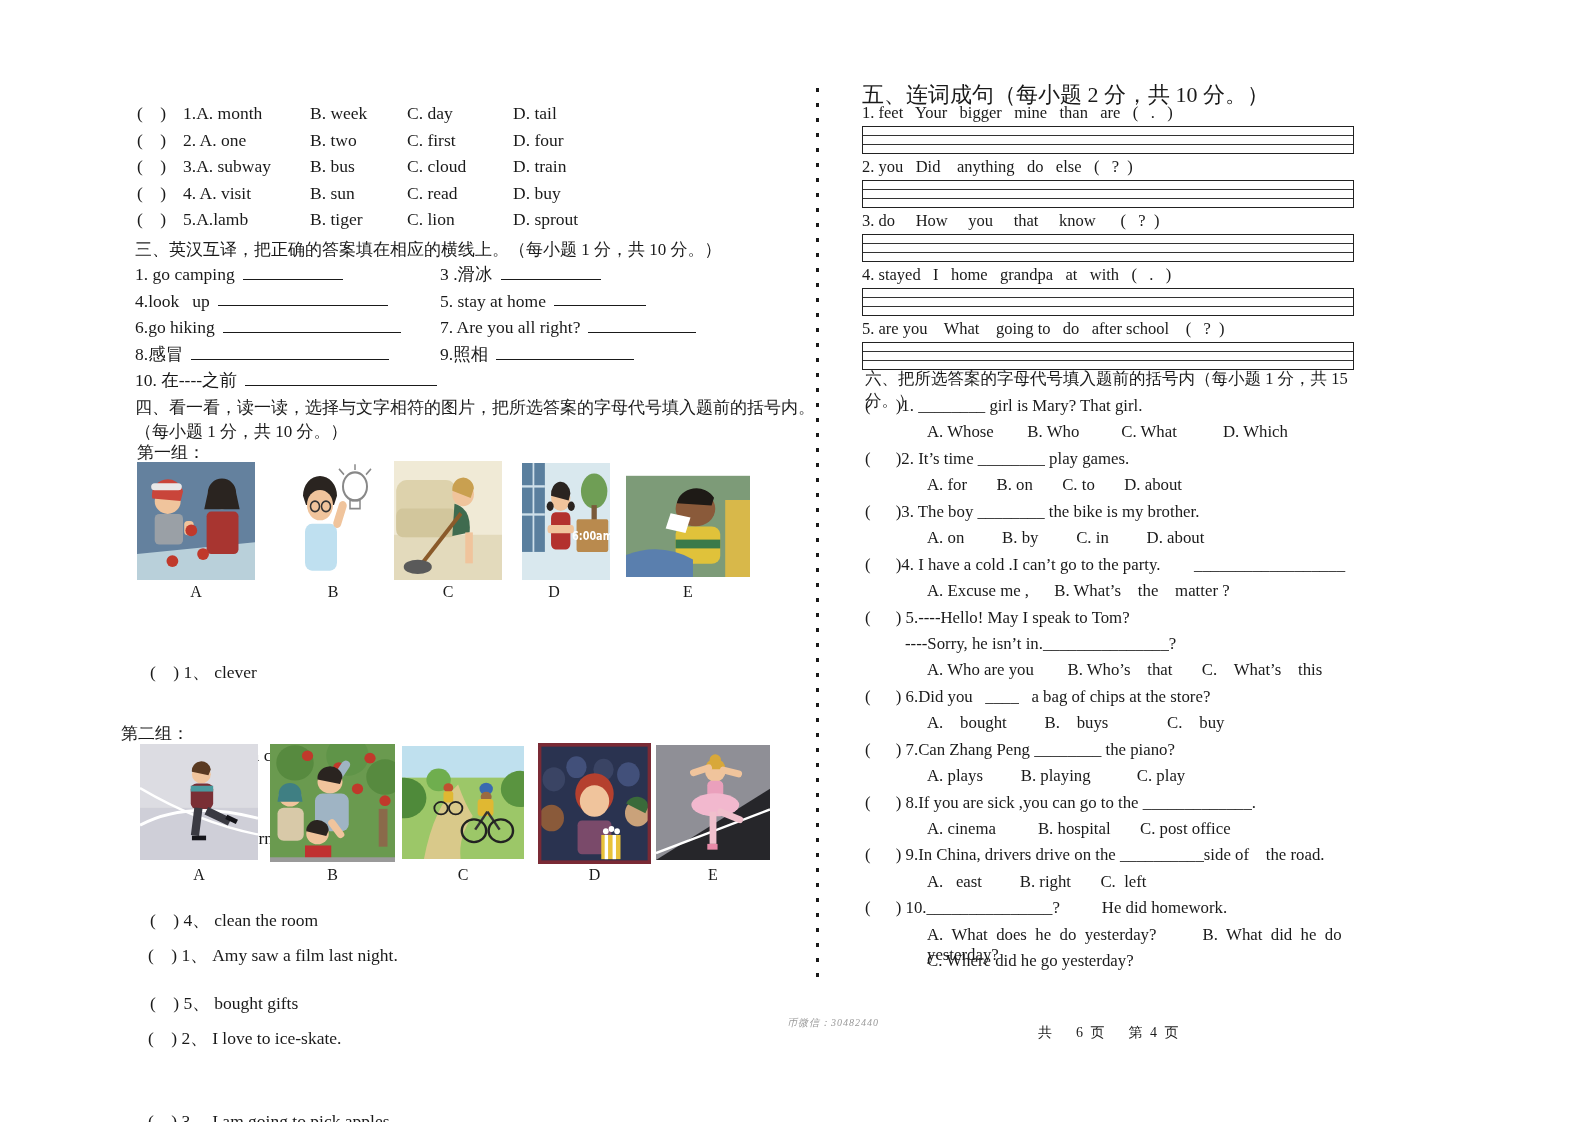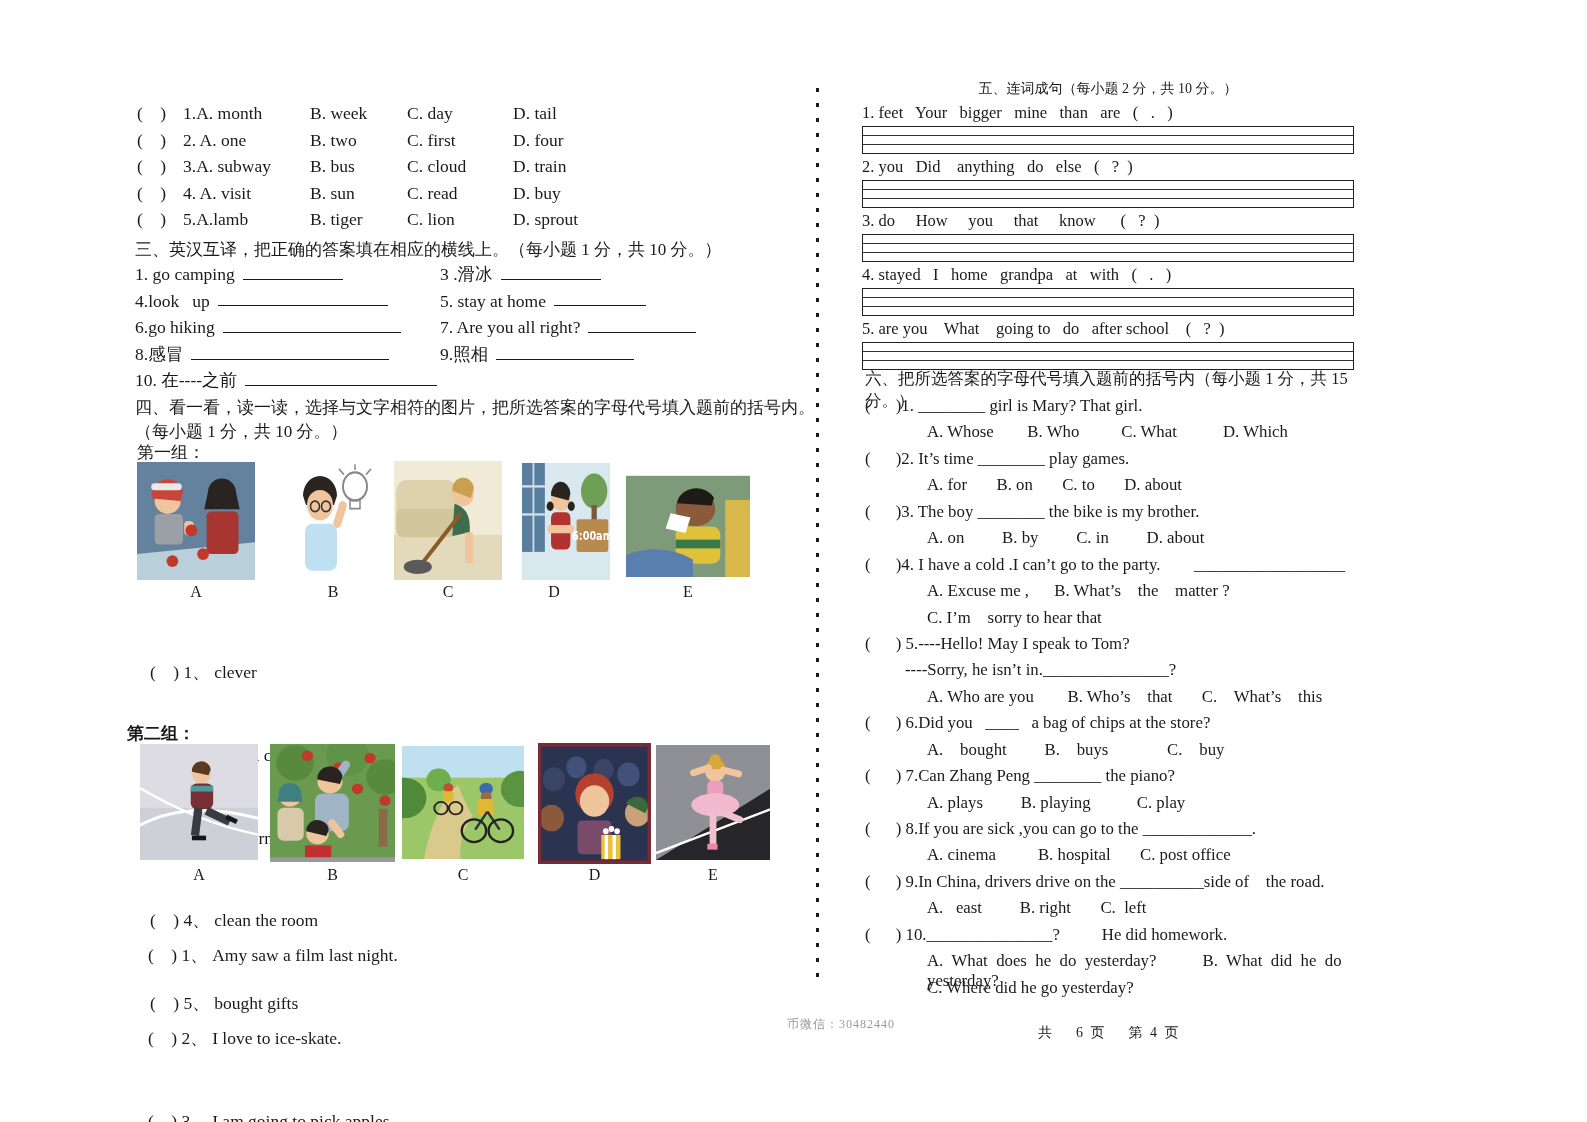--- a/index.html
+++ b/index.html
@@ -21,32 +21,32 @@
   
   .s4t{font-size:17px;}
   .grp{font-size:17px;}
   .pic{position:absolute;overflow:hidden;}
   .pic svg{display:block;width:100%;height:100%;}
   .letter{position:absolute;text-align:center;font-size:16px;}
   .itemlist{position:absolute;font-size:17.5px;white-space:pre-wrap;}
   .itemlist div{height:23.8px;margin-top:17px;}
   
   .s5{left:862px;top:80px;width:492px;}
-  .s5 .t{font-size:14px;height:23px;text-align:center;}
+  .s5 .t{font-size:22px;height:23px;}
   .s5 .q{font-size:16.5px;height:23px;white-space:pre-wrap;}
   .wbox{position:relative;height:26px;border:1.2px solid #222;margin-bottom:3px;}
   .wl{position:absolute;left:0;right:0;border-top:1px solid #333;}
   .wl1{top:8px;} .wl2{top:17px;}
   
   .s6{left:865px;top:368px;width:505px;}
   .s6 .t{font-size:16.5px;height:28px;}
   .s6line{font-size:16.8px;height:26.45px;white-space:pre-wrap;}
   .ind0{padding-left:0;} .ind1{padding-left:62px;} .ind2{padding-left:40px;}
   
-  .wm{left:787px;top:1016px;font-size:12px;color:#999;letter-spacing:1px;}
+  .wm{left:787px;top:1016px;font-size:10px;color:#999;letter-spacing:1px;font-style:italic;}
   .pg{left:1038px;top:1024px;font-size:14px;white-space:pre-wrap;letter-spacing:2px;}
 </style>
 </head>
 <body>
 
 <div class="page">
 
   <div class="divider"></div>
 
   <div class="abs s2">
@@ -195,21 +195,21 @@
   <div class="letter" style="left:626px;top:583px;width:124px;">E</div>
 
   <div class="itemlist" style="left:150px;top:601px;">
     <div>(    ) 1、 clever</div>
     <div>(    ) 2、 have a cold</div>
     <div>(    ) 3、 do morning exercises</div>
     <div>(    ) 4、 clean the room</div>
     <div>(    ) 5、 bought gifts</div>
   </div>
 
-  <div class="abs grp" style="left:127px;top:722px;font-weight:bold;">第二组：</div>
+  <div class="abs grp" style="left:121px;top:722px;">第二组：</div>
 
   <div class="pic" style="left:140px;top:744px;width:118px;height:116px;">
     <svg viewBox="0 0 100 100" preserveAspectRatio="none">
       <rect width="100" height="100" fill="#dcdce2"></rect>
       <rect y="55" width="100" height="45" fill="#cfcfd8"></rect>
       <path d="M0 70 q40 -22 100 -6" stroke="#ffffff" stroke-width="2.5" fill="none"></path>
       <path d="M0 38 q50 30 100 40" stroke="#ffffff" stroke-width="2" fill="none"></path>
       <circle cx="52" cy="26" r="8" fill="#f0c49c"></circle>
       <path d="M44 24 a8 8 0 0 1 16 -2 l-2 5 z" fill="#5a3a22"></path>
       <rect x="43" y="34" width="19" height="22" rx="5" fill="#7a2f35"></rect>
@@ -353,21 +353,20 @@
   <div class="abs s6">
     <div class="t">六、把所选答案的字母代号填入题前的括号内（每小题 1 分，共 15 分。）</div>
     <div class="s6line ind0">(      )1. ________ girl is Mary? That girl.</div>
     <div class="s6line ind1">A. Whose        B. Who          C. What           D. Which</div>
     <div class="s6line ind0">(      )2. It’s time ________ play games.</div>
     <div class="s6line ind1">A. for       B. on       C. to       D. about</div>
     <div class="s6line ind0">(      )3. The boy ________ the bike is my brother.</div>
     <div class="s6line ind1">A. on         B. by         C. in         D. about</div>
     <div class="s6line ind0">(      )4. I have a cold .I can’t go to the party.        __________________</div>
     <div class="s6line ind1">A. Excuse me ,      B. What’s    the    matter ?</div>
-    <div class="s6line ind1">C. I’m    sorry to hear that</div>
     <div class="s6line ind0">(      ) 5.----Hello! May I speak to Tom?</div>
     <div class="s6line ind2">----Sorry, he isn’t in._______________?</div>
     <div class="s6line ind1">A. Who are you        B. Who’s    that       C.    What’s    this</div>
     <div class="s6line ind0">(      ) 6.Did you   ____   a bag of chips at the store?</div>
     <div class="s6line ind1">A.    bought         B.    buys              C.    buy</div>
     <div class="s6line ind0">(      ) 7.Can Zhang Peng ________ the piano?</div>
     <div class="s6line ind1">A. plays         B. playing           C. play</div>
     <div class="s6line ind0">(      ) 8.If you are sick ,you can go to the _____________.</div>
     <div class="s6line ind1">A. cinema          B. hospital       C. post office</div>
     <div class="s6line ind0">(      ) 9.In China, drivers drive on the __________side of    the road.</div>

